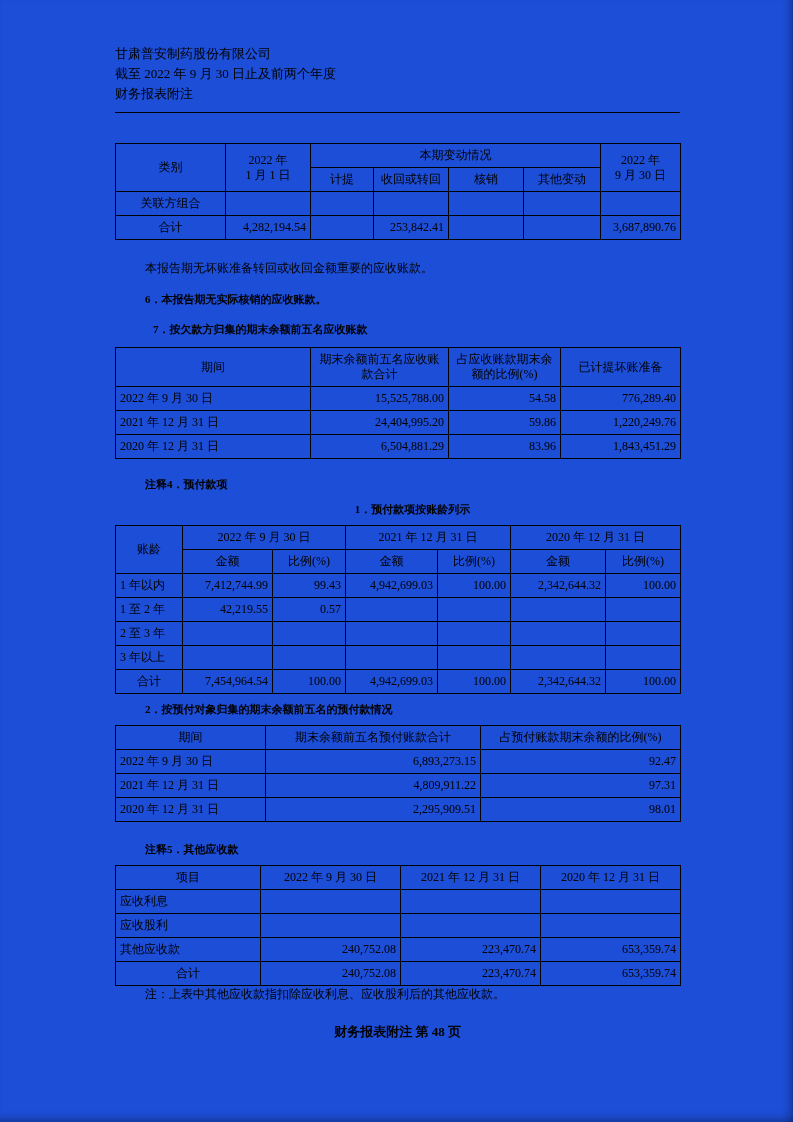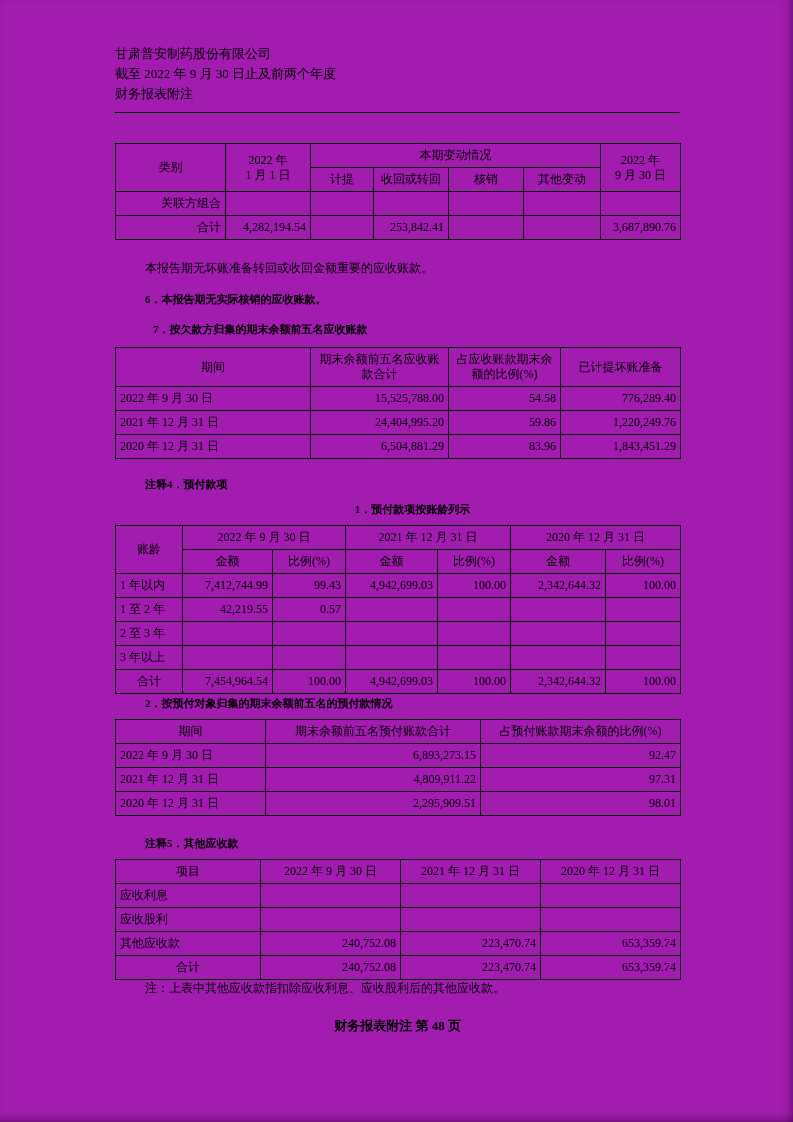--- a/index.html
+++ b/index.html
@@ -3,21 +3,21 @@
 <meta charset="utf-8">
 <style>
   * { margin:0; padding:0; box-sizing:border-box; }
   html,body { background:#ffffff; }
   body {
     font-family:"Liberation Serif","DejaVu Serif",serif;
     color:#000;
   }
   .page {
     width:793px; height:1122px;
-    background:#a21caf;
+    background:#1d4ed8;
     position:relative;
     padding:44px 113px 0 115px;
     overflow:hidden;
     box-shadow: inset -9px 0 9px -6px rgba(0,0,0,.30), inset 0 -9px 9px -6px rgba(0,0,0,.30);
   }
   .doc-header div { font-size:13px; line-height:20px; }
   .doc-header hr { border:none; border-top:1px solid #000; margin-top:8px; }
 
   .para { font-size:12px; margin-left:30px; }
   .heading { font-size:11px; font-weight:bold; margin-left:30px; }
@@ -27,35 +27,35 @@
     width:565px;
     table-layout:fixed;
     font-size:12px;
   }
   th, td { border:1px solid #000; padding:4px 4px; line-height:15px; vertical-align:middle; }
   th { font-weight:normal; text-align:center; }
   td { text-align:right; }
   td:empty::before { content:"\00a0"; }
 
   .t1 { margin-top:30px; }
-  .t1 td:first-child { text-align:right; }
+  .t1 td:first-child { text-align:center; }
 
   .mt-para   { margin-top:20px; }
   .mt-h6     { margin-top:15px; }
   .mt-h7     { margin-top:15px;margin-left:38px; }
   .t2 { margin-top:10px; }
   .t2 td:first-child { text-align:left; }
 
   .mt-note4  { margin-top:18px; }
   .mt-sub1   { margin-top:10px;text-align:center; }
   .t3 { margin-top:8px; }
   .t3 td:first-child { text-align:left; }
   .t3 tbody tr:last-child td:first-child { text-align:center; }
 
-  .mt-sub2   { margin-top:2px; }
+  .mt-sub2   { margin-top:8px; }
   .t4 { margin-top:8px; }
   .t4 td:first-child { text-align:left; }
 
   .mt-note5  { margin-top:20px; }
   .t5 { margin-top:8px; }
   .t5 td:first-child { text-align:left; }
   .t5 tbody tr:last-child td:first-child { text-align:center; }
 
   .mt-othnote { }
   .page-footer {

